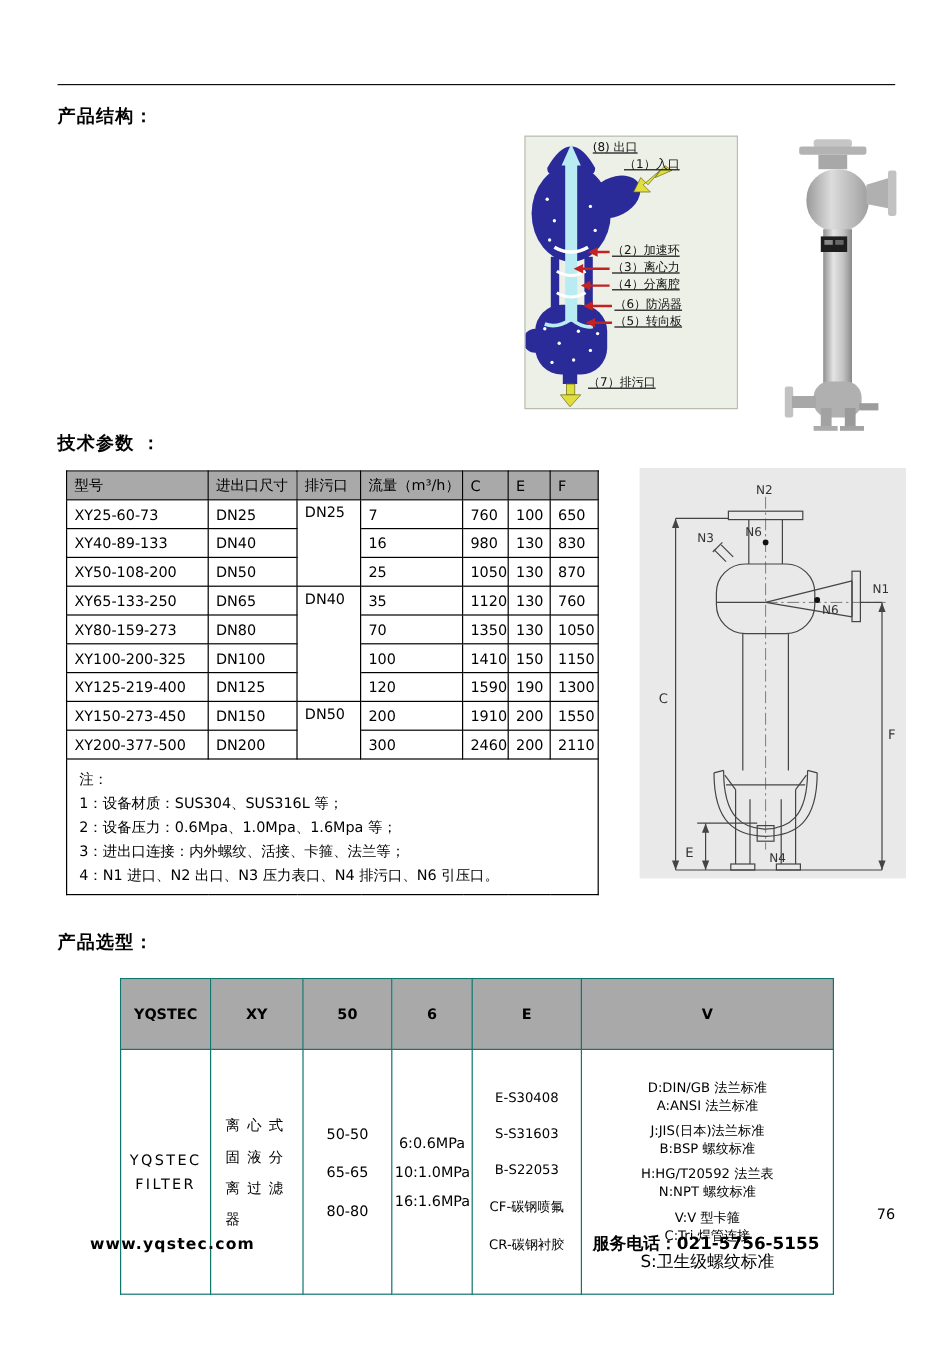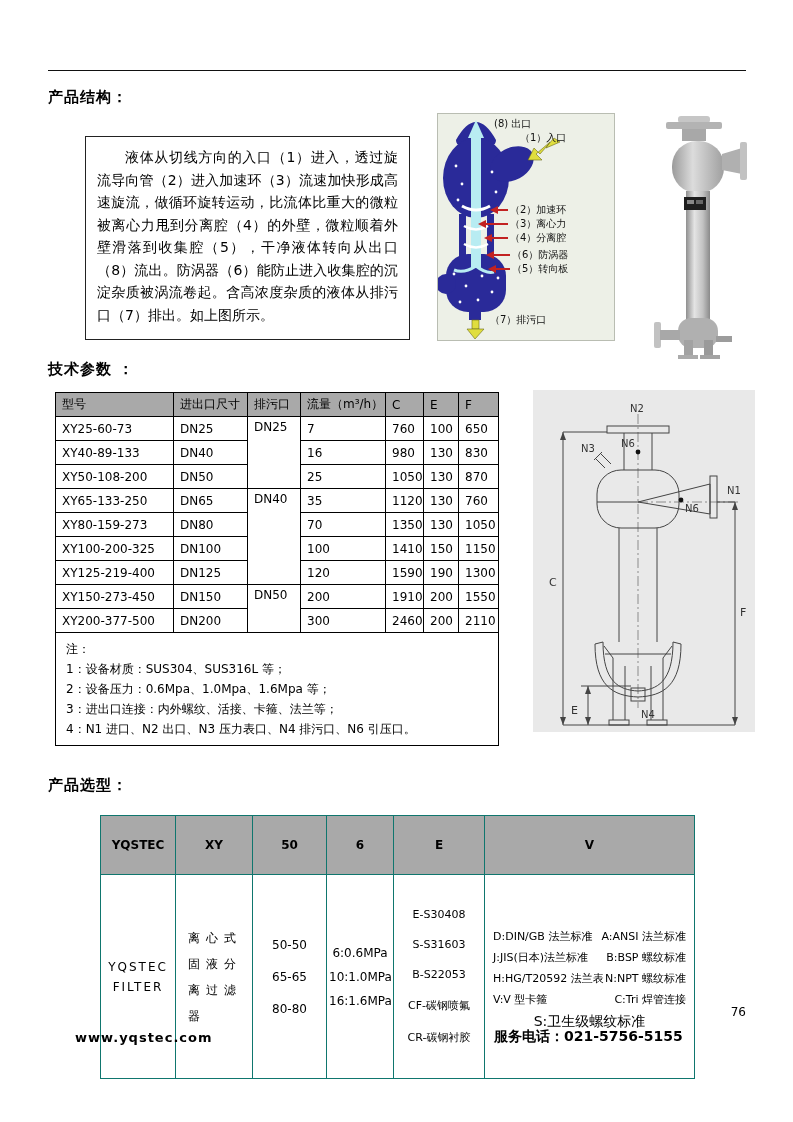--- a/index.html
+++ b/index.html
@@ -6,21 +6,21 @@
   .page{position:relative;width:793px;height:1122px;background:#fff;overflow:hidden;
         font-family:"DejaVu Sans","Liberation Sans",sans-serif;color:#000;}
   .rule{position:absolute;left:48px;top:70px;width:698px;height:0;border-top:1.6px solid #111;}
   .heading{position:absolute;left:48px;font-size:15px;font-weight:bold;letter-spacing:1px;}
   .desc-box{position:absolute;left:85px;top:136px;width:301px;height:184px;
             border:1.6px solid #222;padding:9px 11px;font-size:14px;line-height:22.5px;
             text-align:justify;text-indent:2em;}
   
   .diagram-panel{position:absolute;left:437px;top:113px;width:176px;height:226px;
                  background:#edf0e7;border:1px solid #b9bdb2;}
-  .dlabel{position:absolute;font-size:10px;color:#111;white-space:nowrap;line-height:12px;}
+  .dlabel{position:absolute;font-size:10px;color:#111;white-space:nowrap;line-height:12px;text-decoration:underline;}
   
   .photo{position:absolute;left:638px;top:112px;width:124px;height:250px;}
   
   .tech-wrap{position:absolute;left:55px;top:392px;width:443px;}
   table{border-collapse:collapse;table-layout:fixed;}
   .tech-table{width:443px;font-size:12px;}
   .tech-table th,.tech-table td{border:1px solid #000;padding:1px 6px;height:21px;
        text-align:left;vertical-align:middle;overflow:hidden;white-space:nowrap;}
   .tech-table th{background:#a9a9a9;font-weight:normal;}
   .tech-table td.notes-cell{padding:6px 10px;white-space:normal;height:auto;}
@@ -31,37 +31,36 @@
   .sel-wrap{position:absolute;left:100px;top:815px;width:594px;}
   .sel-table{width:594px;font-size:12px;text-align:center;}
   .sel-table th,.sel-table td{border:1px solid #0f766e;vertical-align:middle;padding:16px 2px;}
   .sel-table .code-row th{background:#a9a9a9;height:26px;font-size:12px;}
   .sel-table .label-row td{height:26px;}
   .sel-table .content-row td{height:118px;}
   .stack div{margin:7px 0;}
   .materials div{margin:17px 0;font-size:11px;}
   .brand div{margin:6px 0;letter-spacing:2px;}
   .vtype{padding:0 10px;line-height:26px;letter-spacing:4px;text-align:justify;}
-  .ifpair{display:flex;justify-content:space-between;padding:0 6px;font-size:11px;margin:6px 0;white-space:nowrap;}
+  .ifpair{display:flex;justify-content:space-between;padding:0 6px;font-size:11px;margin:6px 0;white-space:nowrap;flex-direction:column;}
   .ifbottom{font-size:14px;margin-top:4px;}
   
   .pagenum{position:absolute;left:700px;top:1005px;width:46px;text-align:right;font-size:12px;}
   .website{position:absolute;left:75px;top:1030px;font-size:13px;font-weight:bold;letter-spacing:1px;}
   .phone{position:absolute;left:494px;top:1028px;font-size:14px;font-weight:bold;}
 </style>
 </head>
 <body>
 
 <div class="page">
 
   <div class="rule"></div>
 
   <div class="heading" style="top:88px;">产品结构：</div>
 
-  <div class="desc-box">液体从切线方向的入口（1）进入，透过旋流导向管（2）进入加速环（3）流速加快形成高速旋流，做循环旋转运动，比流体比重大的微粒被离心力甩到分离腔（4）的外壁，微粒顺着外壁滑落到收集腔（5），干净液体转向从出口（8）流出。防涡器（6）能防止进入收集腔的沉淀杂质被涡流卷起。含高浓度杂质的液体从排污口（7）排出。如上图所示。</div>
 
   <div class="diagram-panel">
     <svg width="176" height="226" viewBox="0 0 176 226">
 
       <path d="M18,26 Q28,8 38,8 Q48,8 58,26 Q58,33 50,31 L26,31 Q18,33 18,26 Z" fill="#2a2a99"></path>
 
       <ellipse cx="38" cy="64" rx="33" ry="40" fill="#2a2a99"></ellipse>
 
       <ellipse cx="74" cy="50" rx="23" ry="16" fill="#2a2a99" transform="rotate(-28 74 50)"></ellipse>
 

